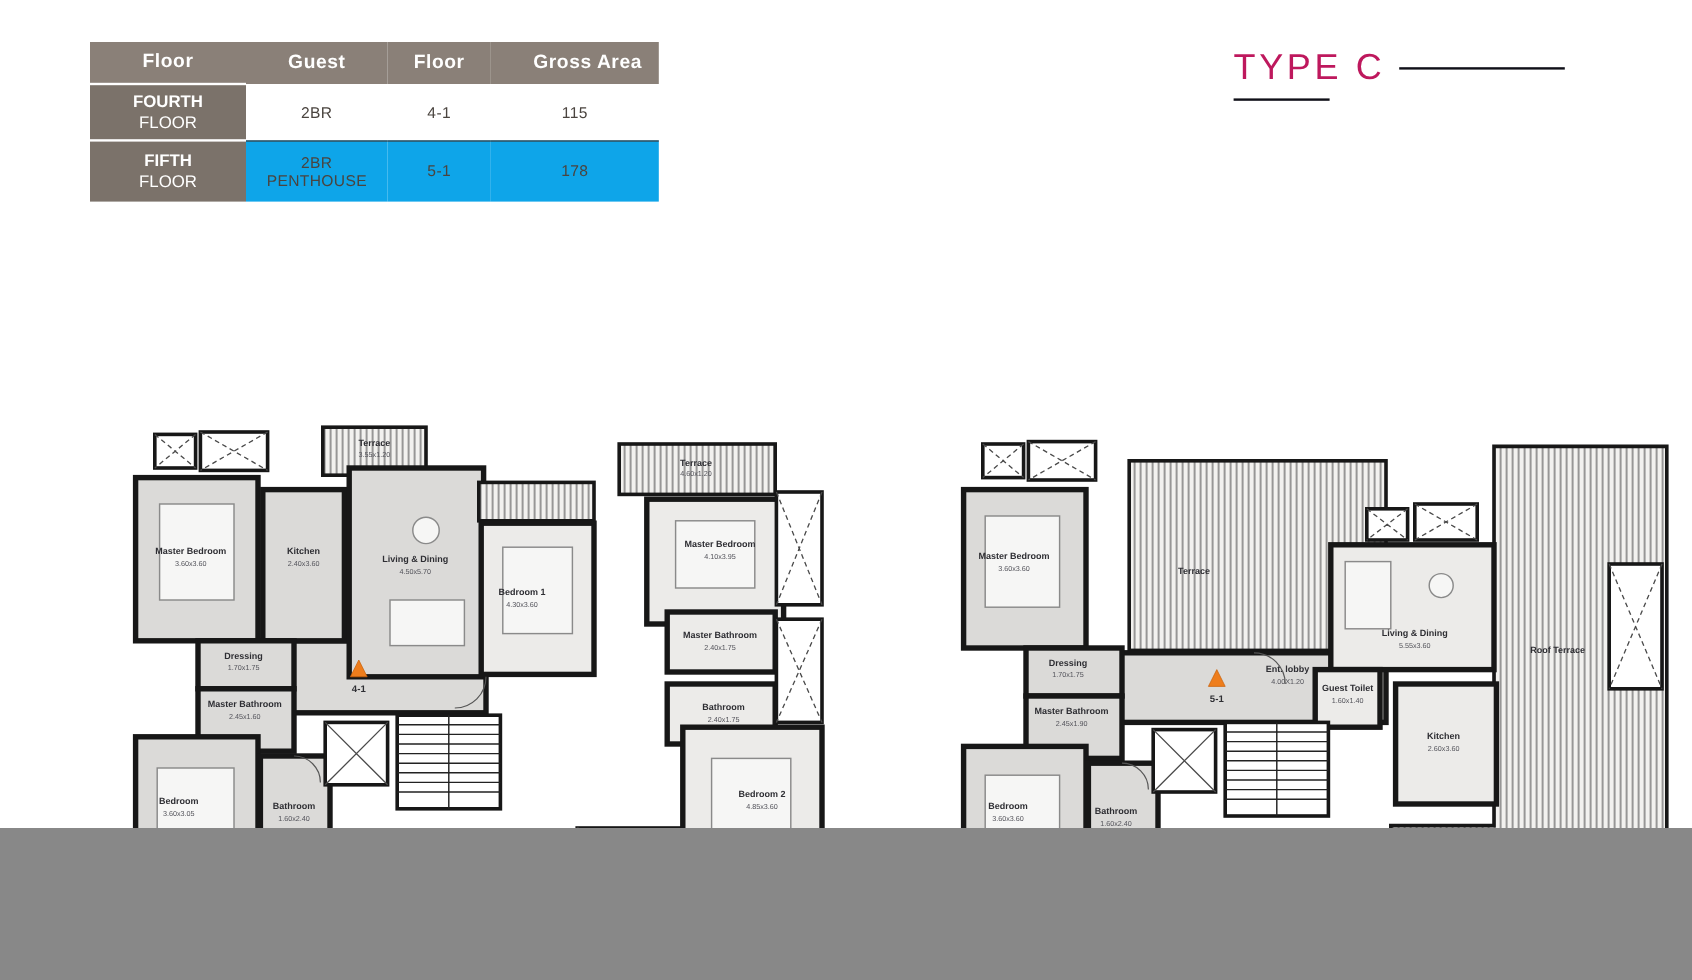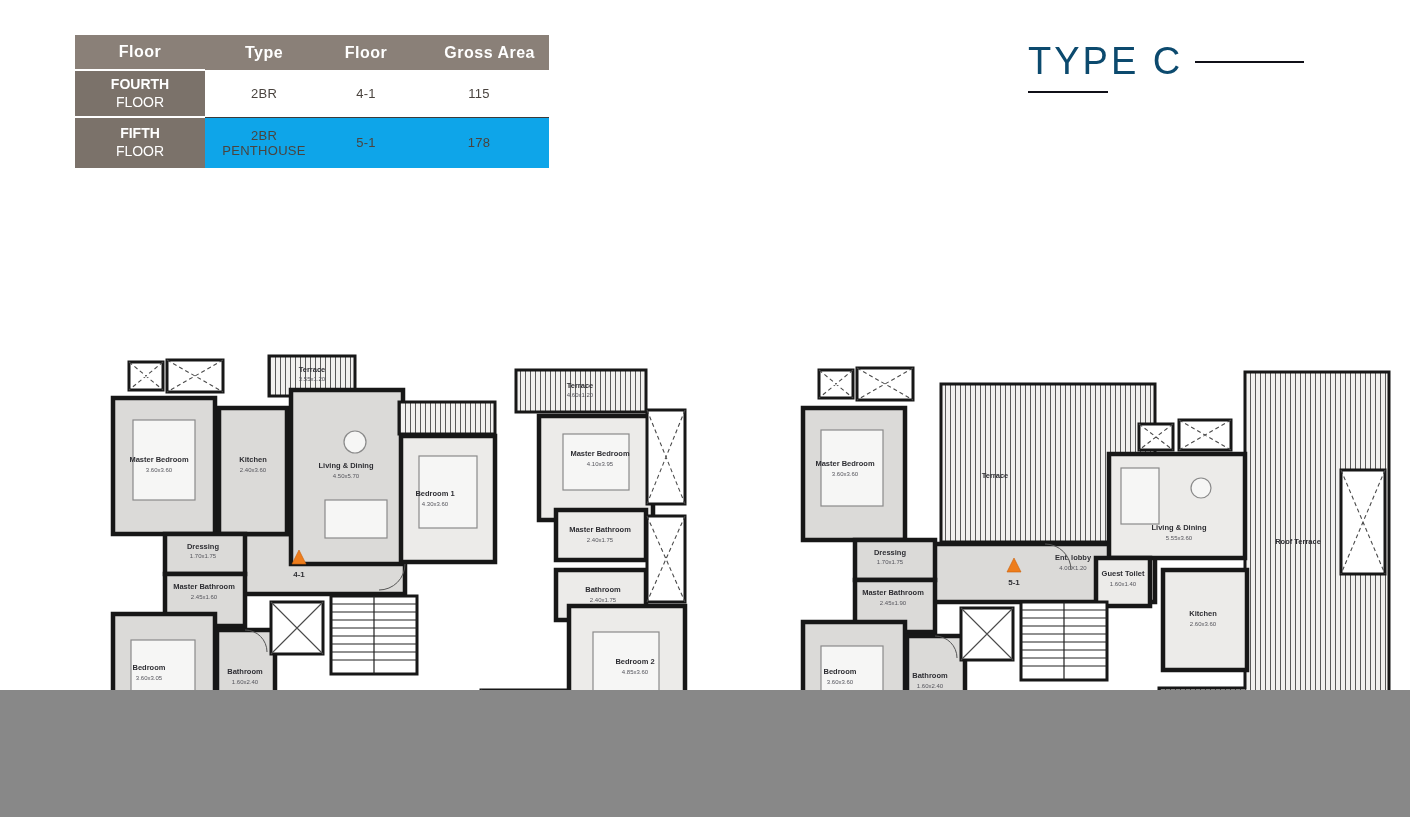--- a/index.html
+++ b/index.html
@@ -27,21 +27,21 @@
   .floor-cell .fc-top { font-weight:700; display:block; }
   .floor-cell .fc-bottom { font-weight:400; display:block; }
   .data-cell { text-align:center; font-size:13px; color:#4a443f; padding:10px 8px; letter-spacing:.3px; }
   .row-even .data-cell { background:#ffffff; border-bottom:1px solid #3a3a3a; }
   .row-odd  .data-cell { background:#0ea5e9; }
 
   
   .title-block { position:absolute; left:1028px; top:40px; width:276px; }
   .title-row { display:flex; align-items:center; }
   .title-type {
-    font-size:38px; letter-spacing:3px; color:#0c4a6e; font-weight:400;
+    font-size:30px; letter-spacing:3px; color:#be185d; font-weight:400;
     white-space:nowrap;
   }
   .title-rule { height:2px; background:#101018; flex:1; }
   .title-rule.short { flex:0 0 80px; margin-right:10px; }
   .title-row.second { margin-top:8px; }
   .title-standard {
     font-family:"DejaVu Serif", serif; font-style:italic; font-weight:700;
     font-size:34px; color:#0c0c14; letter-spacing:1px; white-space:nowrap;
   }
 
@@ -75,21 +75,21 @@
 </style>
 </head>
 <body>
 
 <div class="page">
 
   <table class="info-table">
     <thead>
       <tr>
         <th class="col-floor">Floor</th>
-        <th class="col-type">Type</th>
+        <th class="col-type">Guest</th>
         <th class="col-unit">Floor</th>
         <th class="col-area">Gross Area</th>
       </tr>
     </thead>
     <tbody>
       <tr class="row-even">
         <td class="floor-cell">
           <span class="fc-top">FOURTH</span>
           <span class="fc-bottom">FLOOR</span>
         </td>

